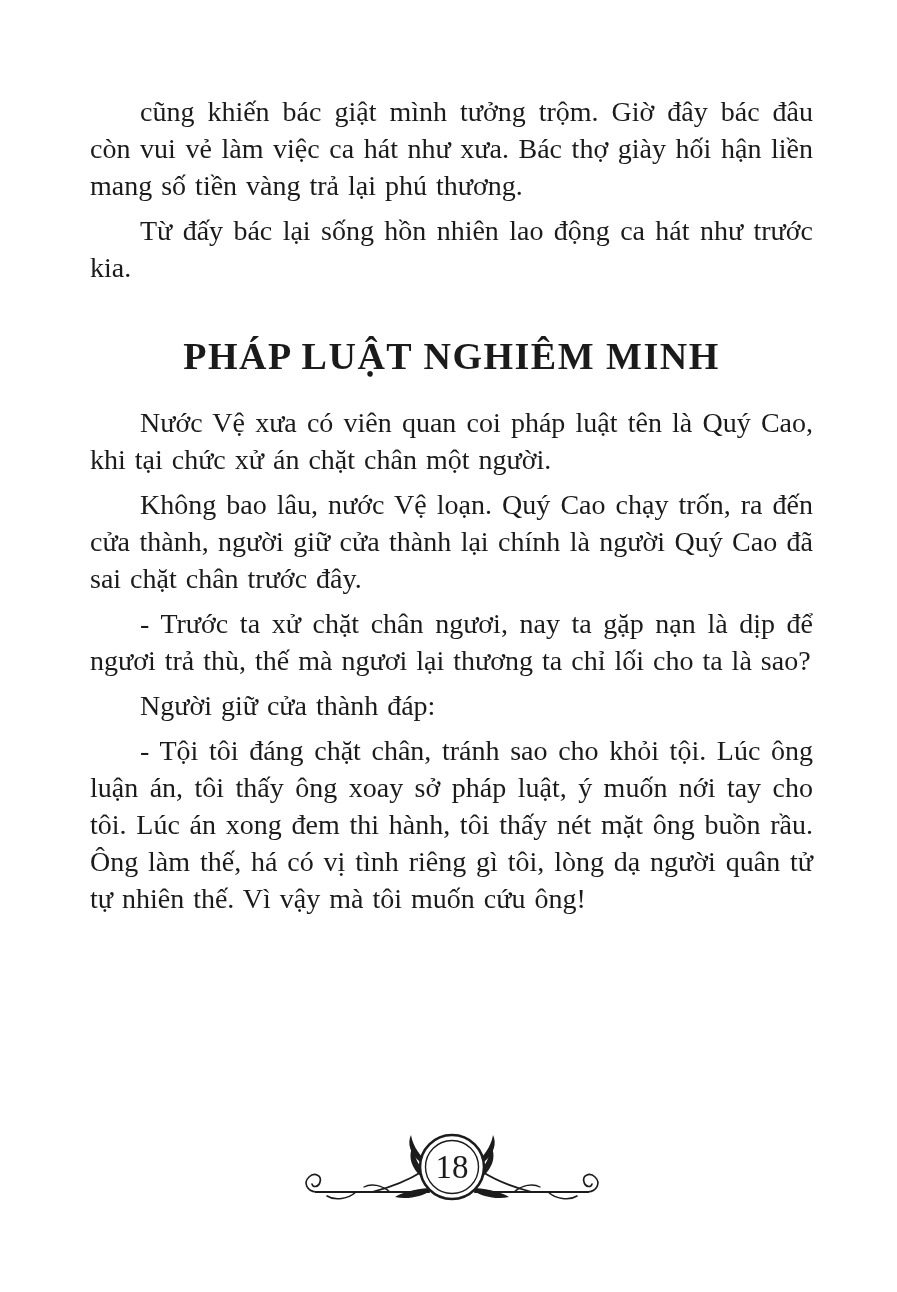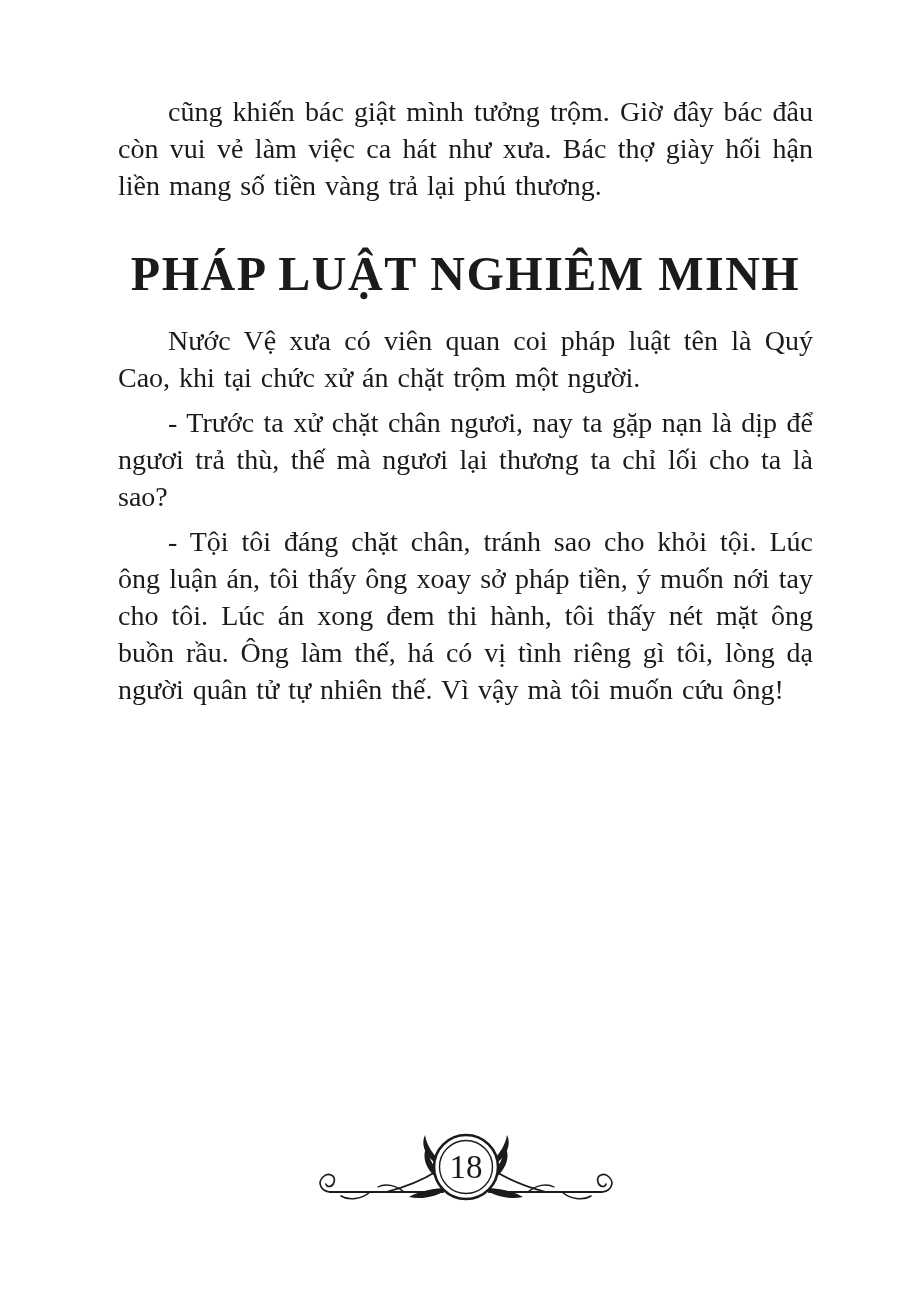--- a/index.html
+++ b/index.html
@@ -11,36 +11,36 @@
     width: 897px;
     height: 1292px;
     overflow: hidden;
     font-family: "Liberation Serif", "DejaVu Serif", serif;
     color: #1b1b1b;
   }
   .page {
     box-sizing: border-box;
     width: 897px;
     height: 1292px;
-    padding: 93px 84px 0 118px;
+    padding: 93px 84px 0 90px;
     display: flex;
     flex-direction: column;
     background: #ffffff;
   }
   .body-text p {
     margin: 0 0 8px 0;
     font-size: 28px;
     line-height: 37px;
     text-align: justify;
     text-indent: 50px;
     word-spacing: 2px;
   }
   h1.story-title {
     margin: 50px 0 28px 0;
-    font-size: 48px;
+    font-size: 38px;
     line-height: 40px;
     font-weight: bold;
     text-align: center;
     letter-spacing: 1.5px;
     text-indent: 0;
   }
   .ornament-wrap {
     margin-top: auto;
     margin-bottom: 78px;
     display: flex;
@@ -52,26 +52,29 @@
     fill: #1b1b1b;
   }
 </style>
 </head>
 <body>
 
 <div class="page">
   <div class="body-text">
 
     <p>cũng khiến bác giật mình tưởng trộm. Giờ đây bác đâu còn vui vẻ làm việc ca hát như xưa. Bác thợ giày hối hận liền mang số tiền vàng trả lại phú thương.</p>
+    <p>Từ đấy bác lại sống hồn nhiên lao động ca hát như trước kia.</p>
 
     <h1 class="story-title">PHÁP LUẬT NGHIÊM MINH</h1>
 
-    <p>Nước Vệ xưa có viên quan coi pháp luật tên là Quý Cao, khi tại chức xử án chặt trộm một người.</p>
+    <p>Nước Vệ xưa có viên quan coi pháp luật tên là Quý Cao, khi tại chức xử án chặt chân một người.</p>
+    <p>Không bao lâu, nước Vệ loạn. Quý Cao chạy trốn, ra đến cửa thành, người giữ cửa thành lại chính là người Quý Cao đã sai chặt chân trước đây.</p>
     <p>- Trước ta xử chặt chân ngươi, nay ta gặp nạn là dịp để ngươi trả thù, thế mà ngươi lại thương ta chỉ lối cho ta là sao?</p>
-    <p>- Tội tôi đáng chặt chân, tránh sao cho khỏi tội. Lúc ông luận án, tôi thấy ông xoay sở pháp tiền, ý muốn nới tay cho tôi. Lúc án xong đem thi hành, tôi thấy nét mặt ông buồn rầu. Ông làm thế, há có vị tình riêng gì tôi, lòng dạ người quân tử tự nhiên thế. Vì vậy mà tôi muốn cứu ông!</p>
+    <p>Người giữ cửa thành đáp:</p>
+    <p>- Tội tôi đáng chặt chân, tránh sao cho khỏi tội. Lúc ông luận án, tôi thấy ông xoay sở pháp luật, ý muốn nới tay cho tôi. Lúc án xong đem thi hành, tôi thấy nét mặt ông buồn rầu. Ông làm thế, há có vị tình riêng gì tôi, lòng dạ người quân tử tự nhiên thế. Vì vậy mà tôi muốn cứu ông!</p>
   </div>
 
   <div class="ornament-wrap">
     <svg width="300" height="84" viewBox="0 0 300 84" aria-hidden="true">
       <defs>
         <g id="half" stroke="#1b1b1b" fill="none" stroke-linecap="round">
 
           <path d="M14,62 H127" stroke-width="2.2"></path>
 
           <path d="M14,62 C5,61 1,53 7,47 C12,42 20,45 18,52 C17,57 11,58 10,54" stroke-width="1.6"></path>

